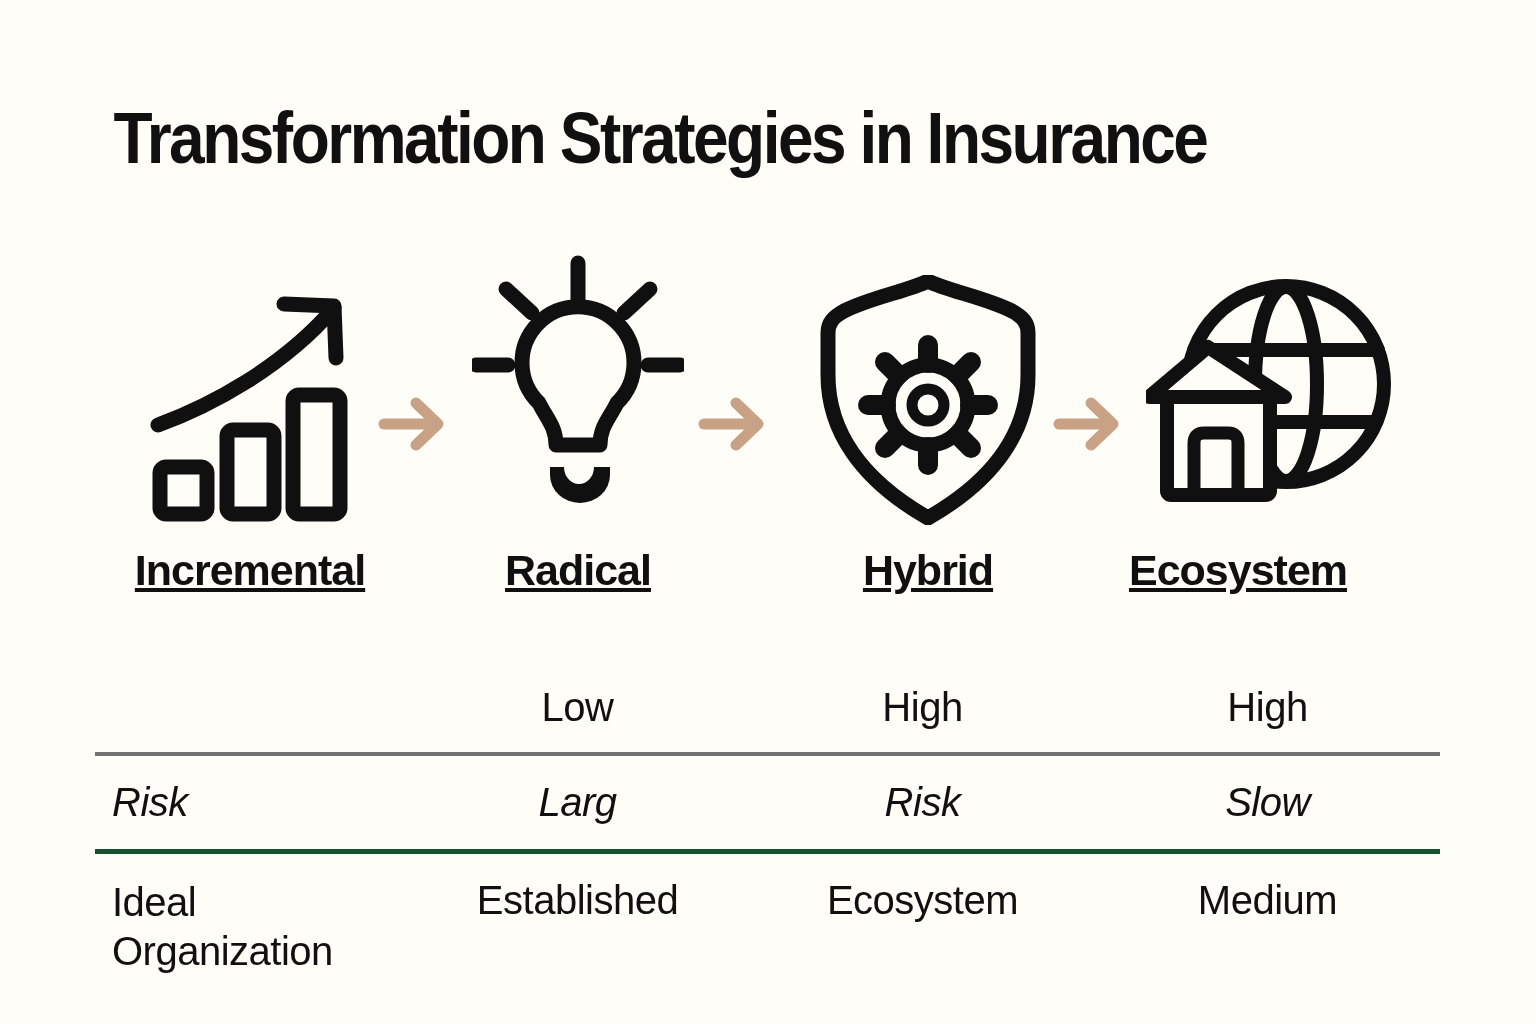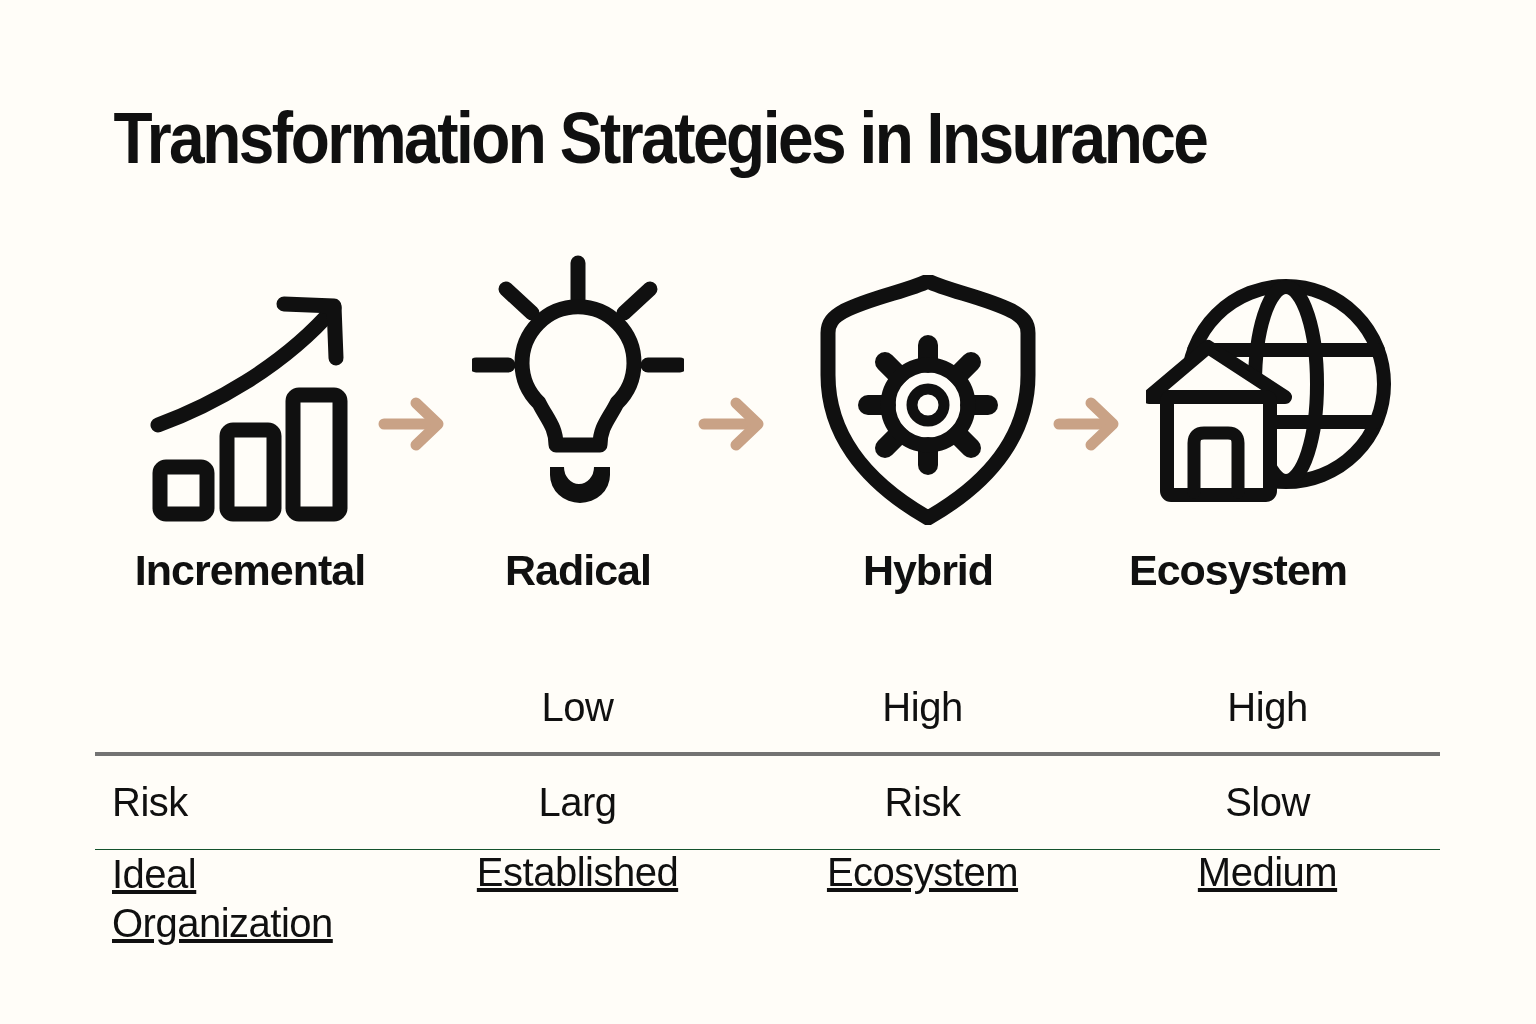--- a/index.html
+++ b/index.html
@@ -26,32 +26,32 @@
   .i2{left:820px;top:275px;}
   .i3{left:1146px;top:270px;}
 
   .arrow{position:absolute;top:392px;}
   .a0{left:378px;}
   .a1{left:698px;}
   .a2{left:1053px;}
 
   .slabel{
     position:absolute;top:546px;width:320px;
-    text-align:center;font-size:43px;font-weight:700;letter-spacing:-1px;
+    text-align:center;font-size:43px;font-weight:700;letter-spacing:-1px;text-decoration:underline;
   }
   .l0{left:90px;}
   .l1{left:418px;}
   .l2{left:768px;}
   .l3{left:1078px;}
 
   .ctable{position:absolute;left:95px;top:663px;width:1345px;}
   .trow{display:grid;grid-template-columns:310px 345px 345px 345px;}
   .r0{height:89px;border-bottom:4px solid #737373;align-items:center;}
-  .r1{height:93px;border-bottom:1px solid #14532d;align-items:center;}
-  .r2{align-items:start;text-decoration:underline;}
+  .r1{height:93px;border-bottom:5px solid #14532d;align-items:center;font-style:italic;}
+  .r2{padding-top:24px;align-items:start;}
   .tc{font-size:40px;letter-spacing:-0.5px;}
   .tlabel{text-align:left;padding-left:17px;line-height:1.22;}
   .tval{text-align:center;}
 </style>
 </head>
 <body>
 
 <div class="canvas">
 
   <h1 class="title">Transformation Strategies in Insurance</h1>

